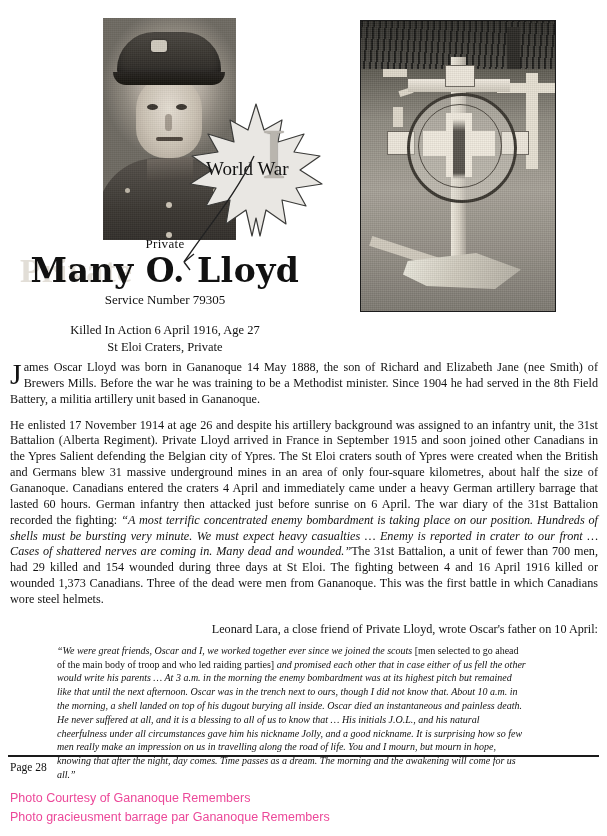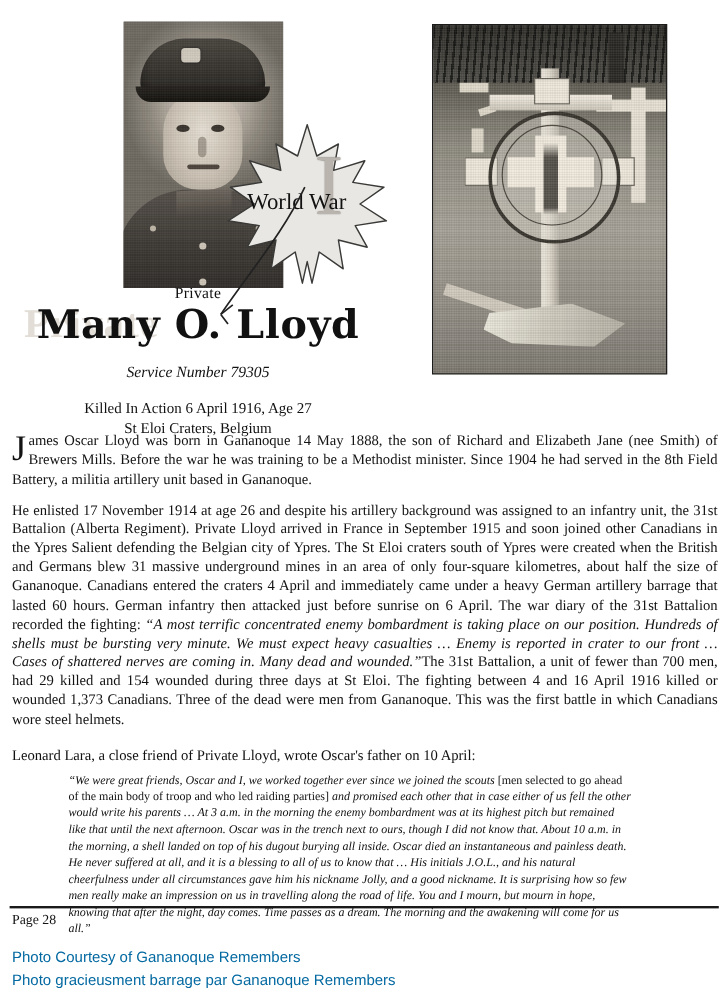--- a/index.html
+++ b/index.html
@@ -312,22 +312,21 @@
     font-weight: bold;
     font-size: 33px;
     letter-spacing: .5px;
     line-height: 1.06;
     margin-top: 2px;
     position: relative;
     z-index: 2;
   }
   .service-number {
     font-size: 13px;
-    margin-top: 13px;
-    font-style: italic;
+    margin-top: 3px;
   }
   .killed-line {
     font-size: 12.5px;
     margin-top: 14px;
     line-height: 1.35;
   }
 
   
   .body-copy {
     position: absolute;
@@ -348,20 +347,21 @@
     font-size: 30px;
     line-height: 25px;
     padding: 1px 2px 0 0;
     font-weight: normal;
   }
   .para em, .diary-quote { font-style: italic; }
   .intro-line {
     font-size: 12.2px;
     line-height: 1.3;
     margin: 14px 0 6px 0;
+    text-align: right;
   }
   .letter-block {
     margin: 6px 0 0 47px;
     width: 470px;
     font-size: 10px;
     line-height: 1.38;
     text-align: left;
   }
   .letter-block i { font-style: italic; }
   .letter-block .roman { font-style: normal; }
@@ -378,21 +378,21 @@
     position: absolute;
     left: 10px; top: 761px;
     font-size: 11.5px;
   }
   .credits {
     position: absolute;
     left: 10px; top: 789px;
     font-family: "Liberation Sans", sans-serif;
     font-size: 12.5px;
     line-height: 1.55;
-    color: #0369a1;
+    color: #ec4899;
   }
 </style>
 </head>
 <body>
 
 <div class="media-band">
 
   <div class="portrait-photo">
     <div class="bg"></div>
     <div class="tunic"></div>
@@ -454,21 +454,21 @@
 </div>
 
 <div class="ghost-text">Private</div>
 
 <div class="heading">
   <div class="rank-label">Private</div>
   <div class="soldier-name">Many O. Lloyd</div>
   <div class="service-number">Service Number 79305</div>
   <div class="killed-line">
     <span>Killed In Action 6 April 1916, Age 27</span><br>
-    <span>St Eloi Craters, Belgium</span>
+    <span>St Eloi Craters, Private</span>
   </div>
 </div>
 
 <div class="body-copy">
 
   <p class="para first">
     <span class="dropcap">J</span><span>ames Oscar Lloyd was born in Gananoque 14 May 1888, the son of Richard and Elizabeth Jane (nee Smith) of Brewers Mills. Before the war he was training to be a Methodist minister. Since 1904 he had served in the 8th Field Battery, a militia artillery unit based in Gananoque.</span>
   </p>
 
   <p class="para">

